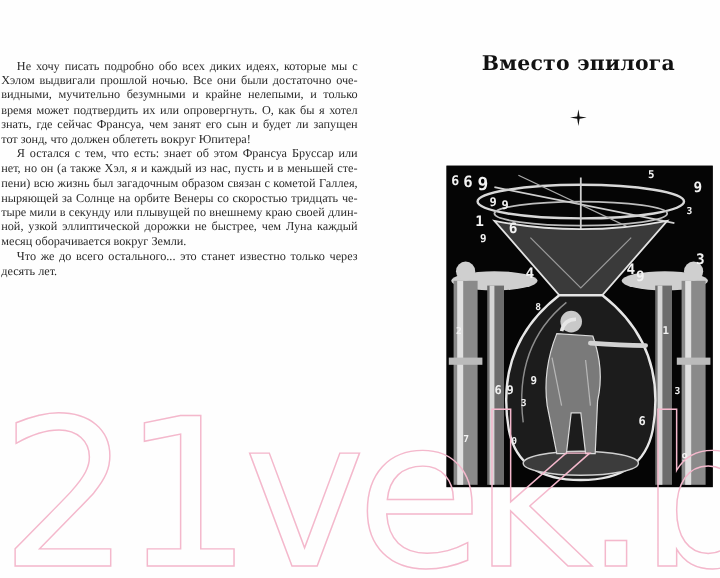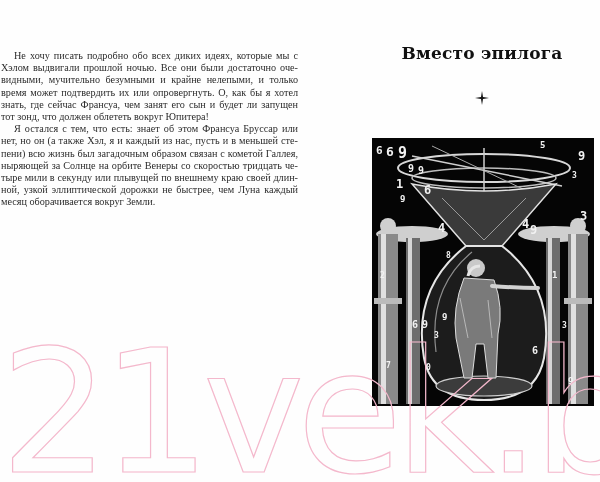--- a/index.html
+++ b/index.html
@@ -93,20 +93,21 @@
   </style>
 </head>
 <body>
 
 <div class="spread">
 
   <div class="page-left">
     <div class="body-text">
       <p>Не хочу писать подробно обо всех диких идеях, которые мы с Хэлом выдвигали прошлой ночью. Все они были достаточно оче­видными, мучительно безумными и крайне нелепыми, и только время может подтвердить их или опровергнуть. О, как бы я хотел знать, где сейчас Франсуа, чем занят его сын и будет ли запущен тот зонд, что должен облететь вокруг Юпитера!</p>
       <p>Я остался с тем, что есть: знает об этом Франсуа Бруссар или нет, но он (а также Хэл, я и каждый из нас, пусть и в меньшей сте­пени) всю жизнь был загадочным образом связан с кометой Галлея, ныряющей за Солнце на орбите Венеры со скоростью тридцать че­тыре мили в секунду или плывущей по внешнему краю своей длин­ной, узкой эллиптической дорожки не быстрее, чем Луна каждый месяц оборачивается вокруг Земли.</p>
+      <p>Что же до всего остального... это станет известно только через десять лет.</p>
     </div>
   </div>
 
   <div class="page-right">
     <h1 class="chapter-title">Вместо эпилога</h1>
 
     <div class="ornament">
       <svg width="14" height="14" viewBox="0 0 14 14">
         <path d="M7 0 L8 6 L14 7 L8 8 L7 14 L6 8 L0 7 L6 6 Z" fill="#111"></path>
       </svg>

